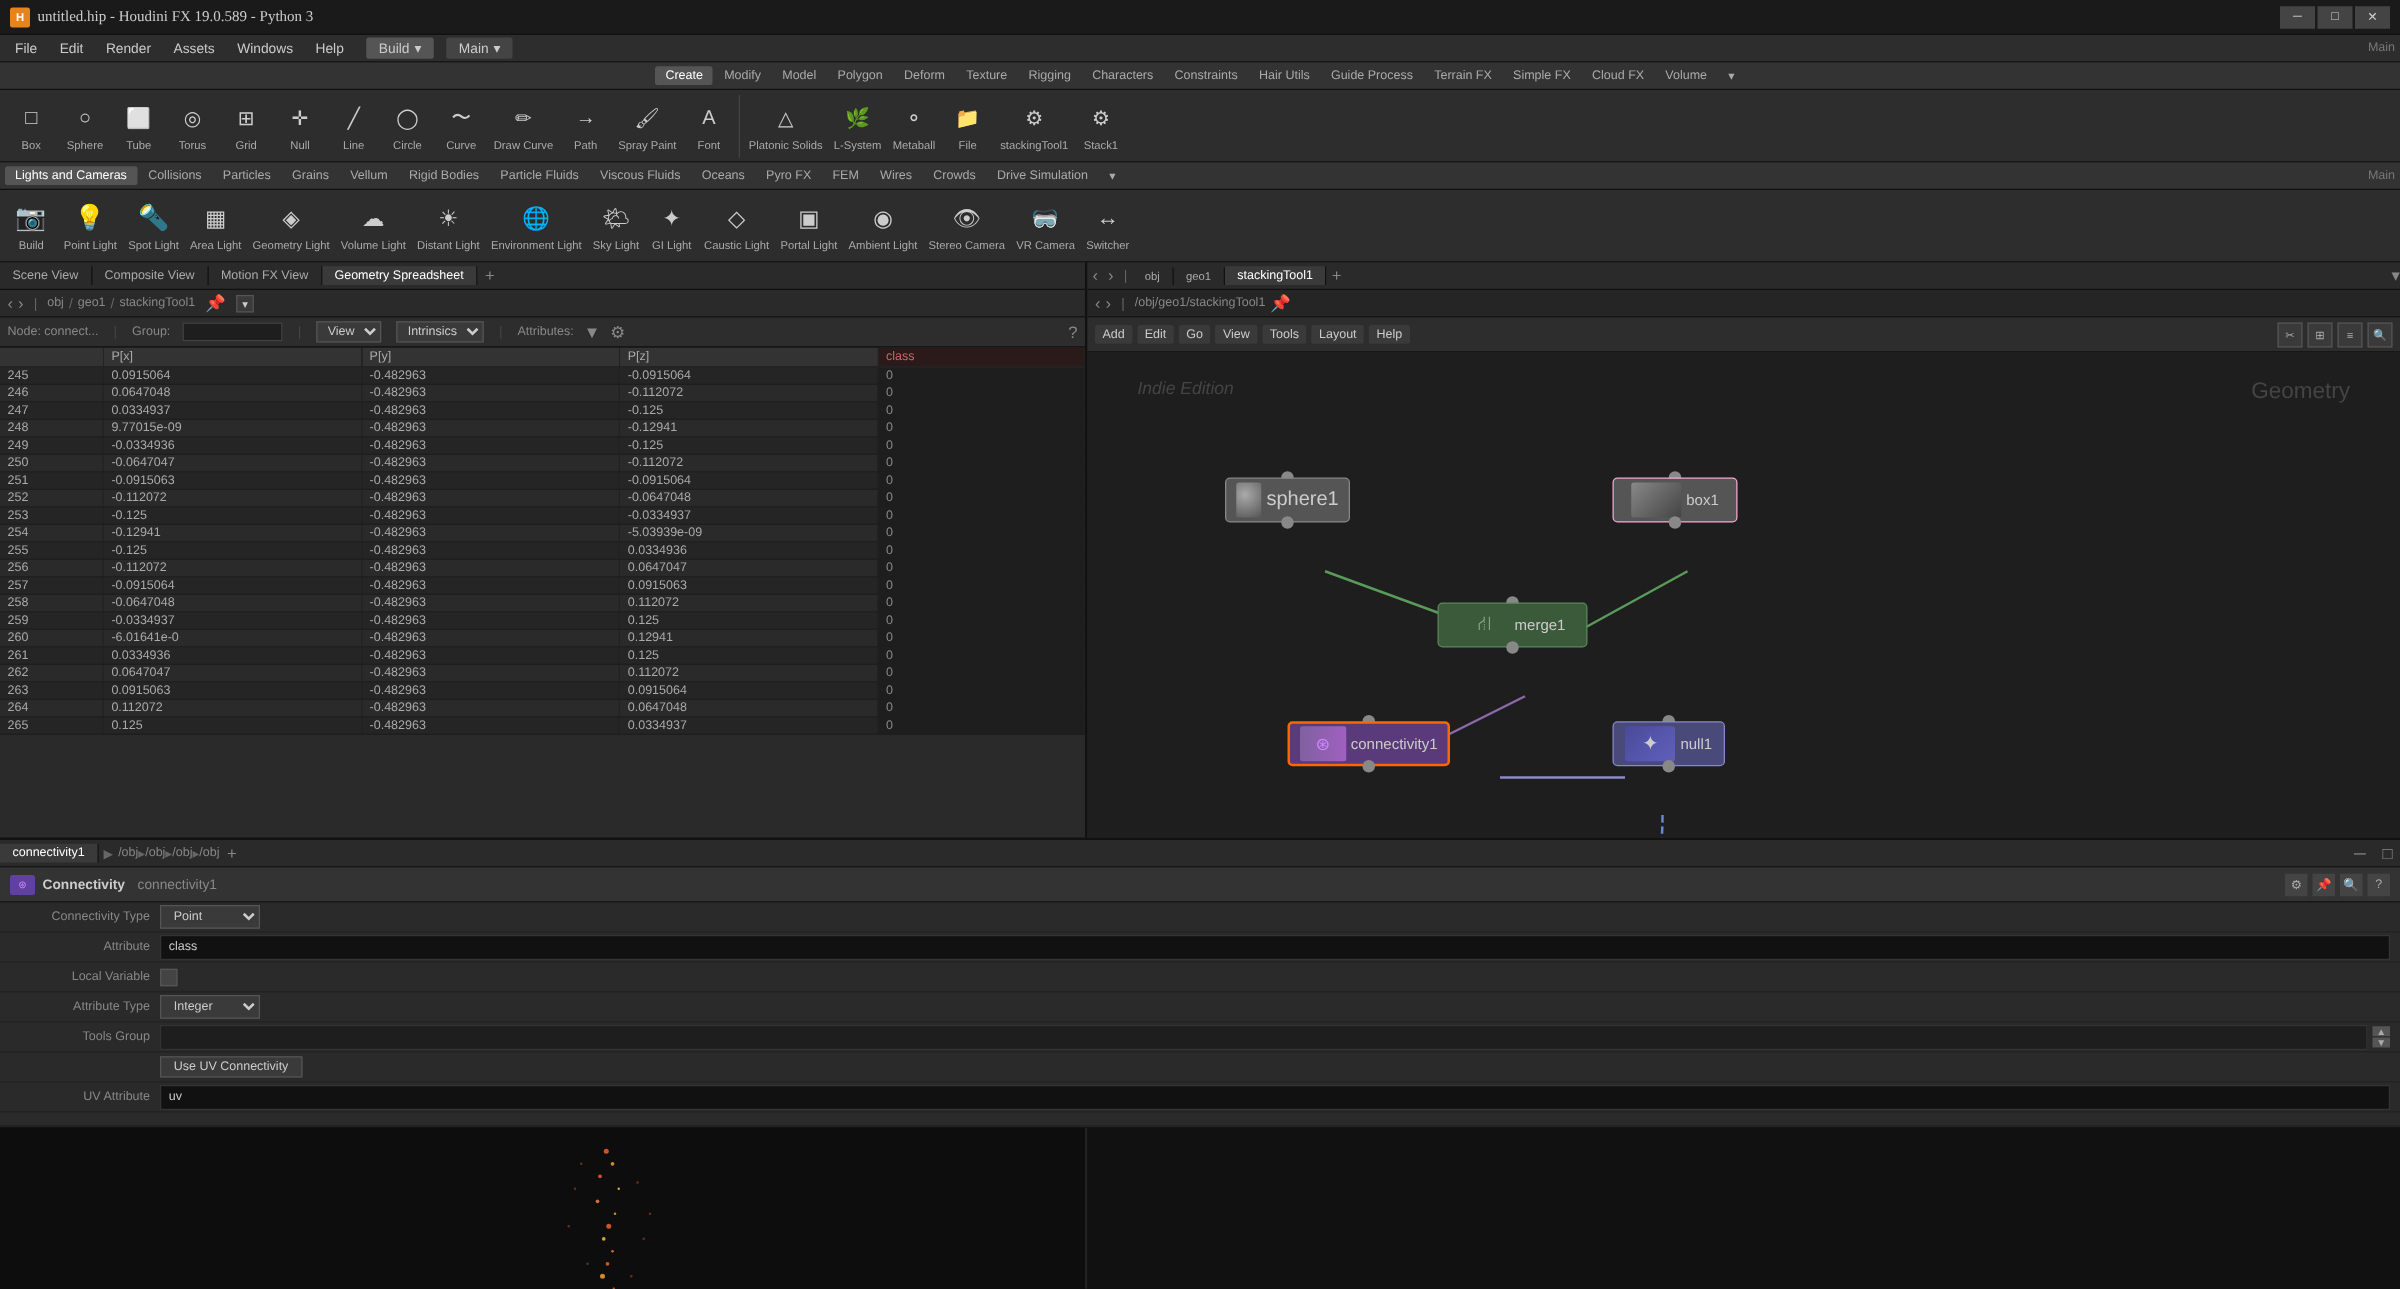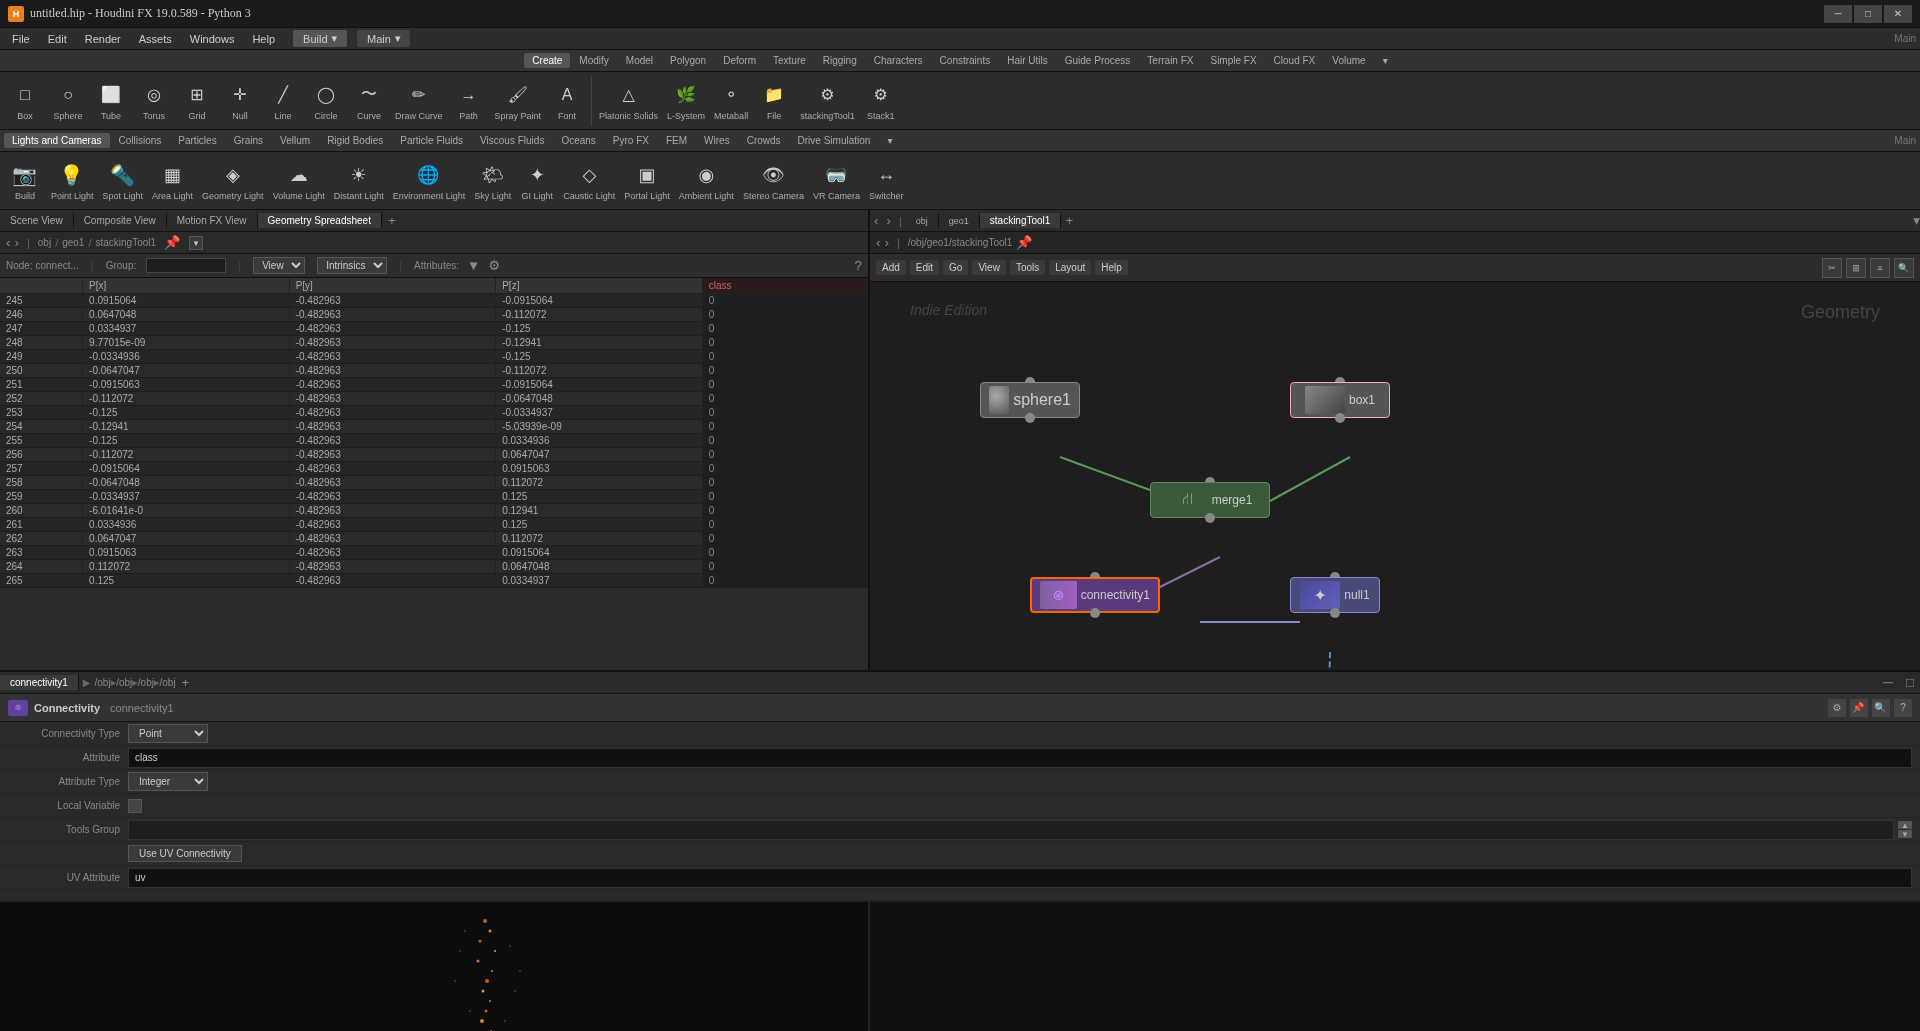--- a/index.html
+++ b/index.html
@@ -1076,31 +1076,31 @@
         <option>Edge</option>
       </select>
     </div>
 
     <div class="param-row">
       <span class="param-label">Attribute</span>
       <input class="param-text-field" type="text" style="flex: 1 1 0%; background: rgb(17, 17, 17); border: 1px solid rgb(51, 51, 51); color: rgb(204, 204, 204); padding: 2px 6px; font-size: 10px; height: 20px;" value="class">
     </div>
 
     <div class="param-row">
+      <span class="param-label">Local Variable</span>
+      <div class="param-checkbox"></div>
+    </div>
+
+    <div class="param-row">
       <span class="param-label">Attribute Type</span>
       <select class="param-dropdown">
         <option>Integer</option>
         <option>Float</option>
         <option>String</option>
       </select>
-    </div>
-
-    <div class="param-row">
-      <span class="param-label">Local Variable</span>
-      <div class="param-checkbox"></div>
     </div>
 
     <div class="param-row" id="seam-group-row">
       <span class="param-label">Tools Group</span>
       <div style="flex:1;background:#1e1e1e;height:20px;border:1px solid #333;display:flex;align-items:center;padding:0 6px;">
       </div>
       <div class="seam-dropdown-arrows">
         <button class="seam-arrow">▲</button>
         <button class="seam-arrow">▼</button>
       </div>

